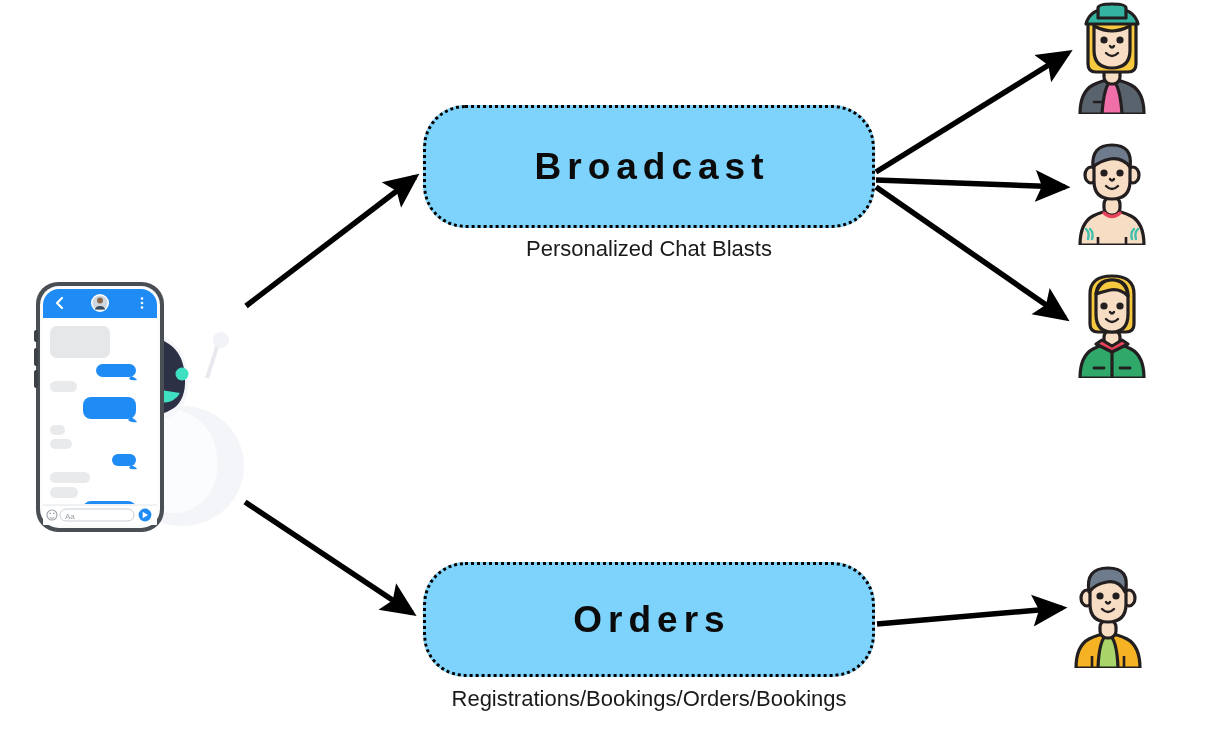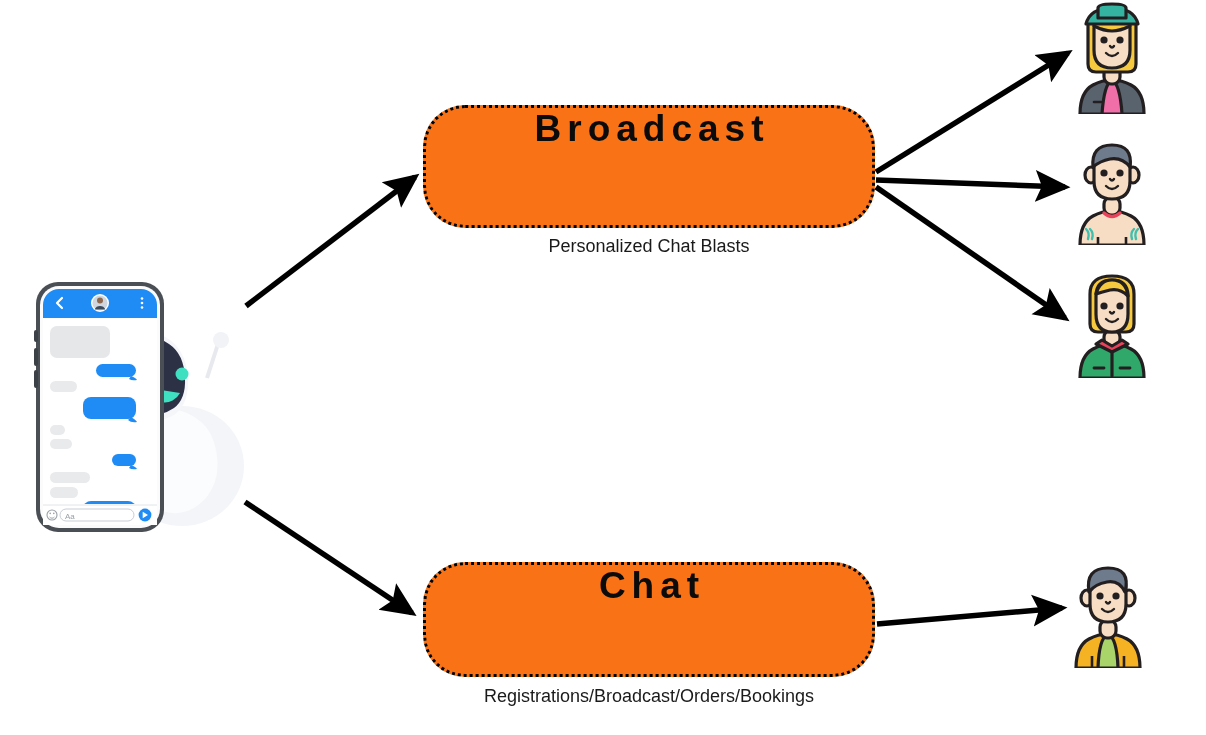--- a/index.html
+++ b/index.html
@@ -28,37 +28,37 @@
     height: 735px;
     pointer-events: none;
   }
 
   
   .node {
     position: absolute;
     box-sizing: border-box;
     border: 3px dotted #000000;
     border-radius: 42px;
-    background: #f97316;
+    background: #7dd3fc;
     display: flex;
-    align-items: flex-start;
+    align-items: center;
     justify-content: center;
   }
   .node-title {
     font-size: 37px;
     font-weight: 700;
     letter-spacing: 6px;
     color: #0b0b0b;
     text-indent: 6px;
     white-space: nowrap;
   }
   .node-caption {
     position: absolute;
     text-align: center;
-    font-size: 18px;
+    font-size: 22px;
     color: #1a1a1a;
     white-space: nowrap;
   }
 
   #broadcast-node { left: 423px; top: 105px; width: 452px; height: 123px; }
   #broadcast-caption { left: 423px; top: 236px; width: 452px; }
   #forms-node { left: 423px; top: 562px; width: 452px; height: 115px; }
   #forms-caption { left: 393px; top: 686px; width: 512px; }
 
   
@@ -105,23 +105,23 @@
 
     <line x1="877" y1="624" x2="1062" y2="608" stroke="#000000" stroke-width="5.5" marker-end="url(#ah)"></line>
   </svg>
 
   <div class="node" id="broadcast-node">
     <span class="node-title">Broadcast</span>
   </div>
   <div class="node-caption" id="broadcast-caption">Personalized Chat Blasts</div>
 
   <div class="node" id="forms-node">
-    <span class="node-title">Chat</span>
-  </div>
-  <div class="node-caption" id="forms-caption">Registrations/Broadcast/Orders/Bookings</div>
+    <span class="node-title">Orders</span>
+  </div>
+  <div class="node-caption" id="forms-caption">Registrations/Bookings/Orders/Bookings</div>
 
   <div id="phone-cluster">
     <svg viewBox="0 0 246 262" width="246" height="262">
 
       <g>
         <ellipse cx="150" cy="188" rx="62" ry="60" fill="#f4f5f8"></ellipse>
         <path d="M124 128 q-26 10 -28 48 q-2 40 26 54 q30 14 52 -10 q18 -22 8 -56 q-10 -32 -58 -36 z" fill="#fbfcfe"></path>
         <line x1="186" y1="66" x2="175" y2="100" stroke="#e7e9ef" stroke-width="4"></line>
         <circle cx="189" cy="62" r="8" fill="#f2f3f7"></circle>
         <path d="M106 52 q-24 0 -36 22 q-10 20 -6 42 q3 20 22 26 q30 8 54 -4 q16 -9 16 -34 q0 -28 -18 -42 q-14 -10 -32 -10 z" fill="#f5f6fa"></path>

